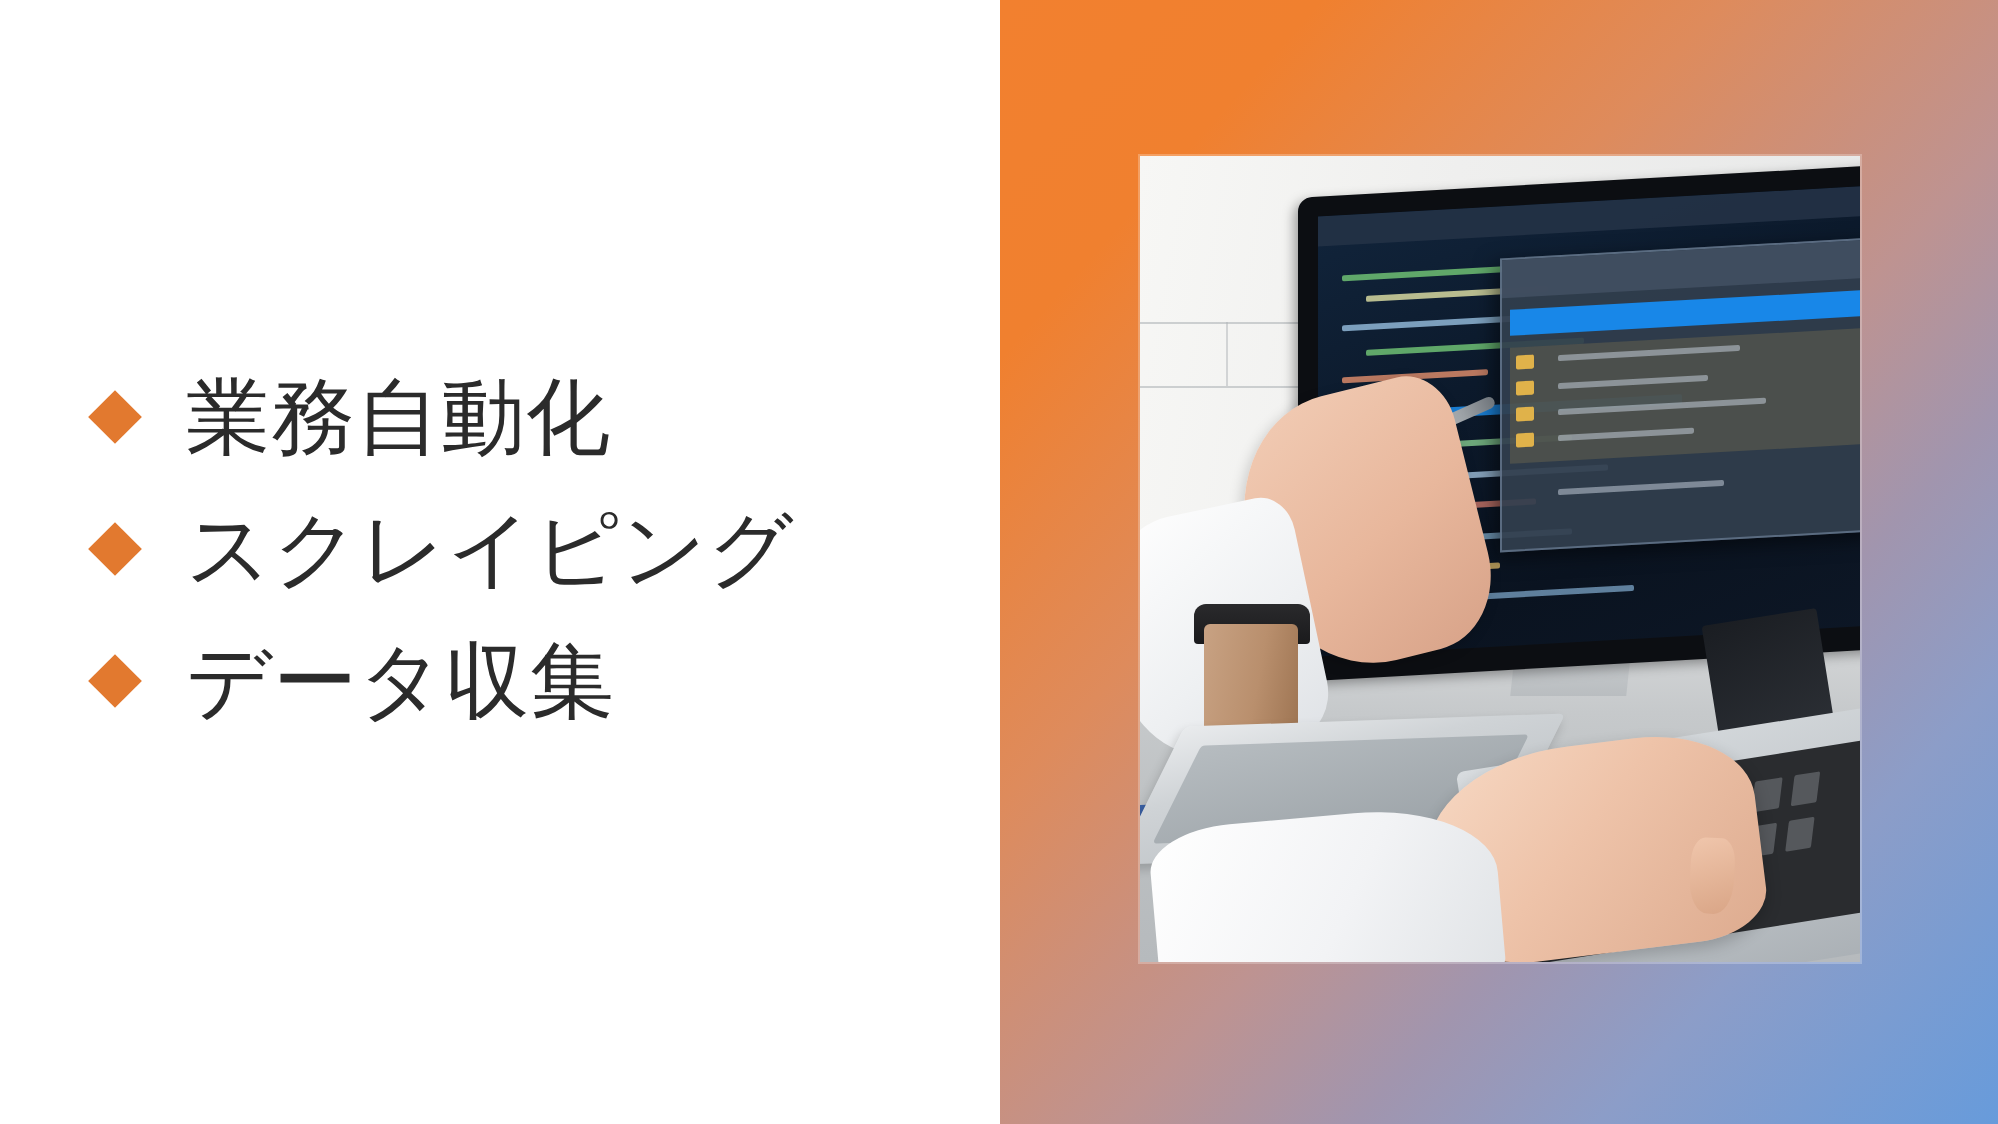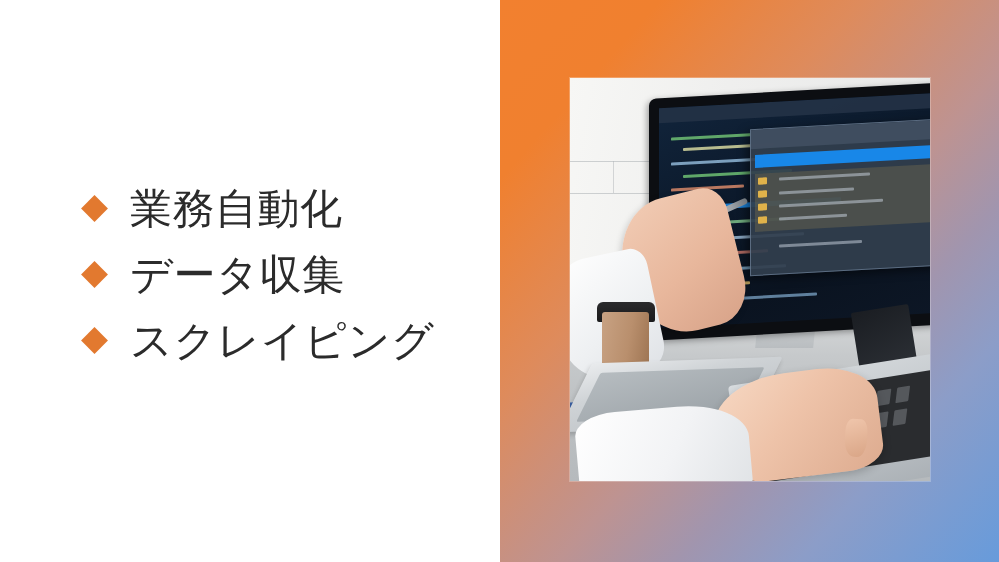--- a/index.html
+++ b/index.html
@@ -19,21 +19,20 @@
   }
 
   
   .content-area {
     position: absolute;
     left: 0;
     top: 0;
     width: 500px;
     height: 562px;
     background: #ffffff;
-    margin-left: 37px;
   }
   .bullet-list {
     position: absolute;
     left: 48px;
     top: 176px;
     width: 440px;
     margin: 0;
     padding: 0;
     list-style: none;
   }
@@ -370,26 +369,26 @@
   <div class="content-area">
     <ul class="bullet-list">
 
       <li class="bullet-item">
         <span class="bullet-marker" style="background: rgb(226, 121, 47);"></span>
         <span class="bullet-text" style="color: rgb(43, 43, 43);">業務自動化</span>
       </li>
 
       <li class="bullet-item">
         <span class="bullet-marker" style="background: rgb(226, 121, 47);"></span>
-        <span class="bullet-text" style="color: rgb(43, 43, 43);">データ収集</span>
+        <span class="bullet-text" style="color: rgb(43, 43, 43);">スクレイピング</span>
       </li>
 
       <li class="bullet-item">
         <span class="bullet-marker" style="background: rgb(226, 121, 47);"></span>
-        <span class="bullet-text" style="color: rgb(43, 43, 43);">スクレイピング</span>
+        <span class="bullet-text" style="color: rgb(43, 43, 43);">データ収集</span>
       </li>
 
     </ul>
   </div>
 
   <div class="gradient-panel">
 
     <div class="photo">
 
       <div class="ph-wall">

